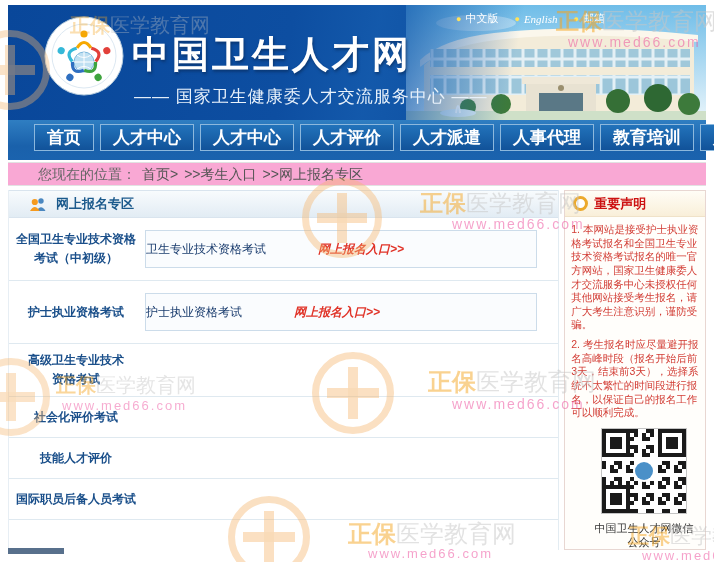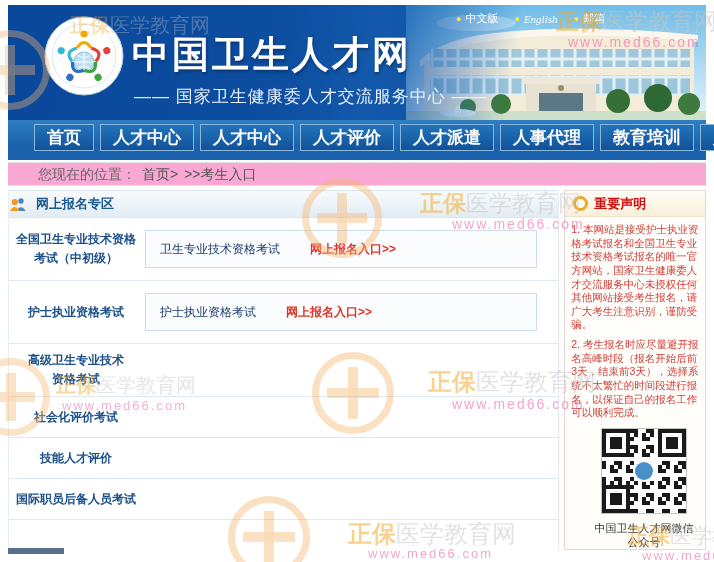--- a/index.html
+++ b/index.html
@@ -31,30 +31,30 @@
 
   
   .breadcrumb{margin-top:2px;height:22px;line-height:22px;border-top:1px solid #e2e2e2;border-bottom:1px solid #e2e2e2;
     background:#f9a8d4;font-size:14px;color:#666;padding-left:30px;display:flex;gap:6px;}
   .crumb{color:#555;cursor:pointer;}
 
   
   .main{display:flex;margin-top:4px;align-items:stretch;}
   .left-panel{width:552px;border-left:1px solid #e7eef4;border-right:1px solid #e3ecf2;box-sizing:border-box;}
   .panel-header{height:26px;background:linear-gradient(#f8fbfd,#e2ecf4);border-top:1px solid #d9e4ee;
-    border-bottom:1px solid #d9e4ee;display:flex;align-items:center;gap:9px;text-align:center;}
+    border-bottom:1px solid #d9e4ee;display:flex;align-items:center;gap:9px;padding-left:20px;text-align:center;}
   .panel-title{color:#1b5a8c;font-size:13px;font-weight:bold;}
   .row{display:flex;align-items:center;border-bottom:1px solid #dfe9f0;}
   .h62{height:62px}.h52{height:52px}.h40{height:40px}
   .row-label{width:134px;flex-shrink:0;text-align:center;color:#1a4f8a;font-weight:bold;font-size:12px;
     white-space:pre-line;line-height:1.55;}
   .row-box{margin-left:2px;width:392px;height:38px;border:1px solid #ccdcea;background:#fafcfe;
-    display:flex;align-items:center;padding-left:14px;box-sizing:border-box;font-size:12px;}
+    display:flex;align-items:center;box-sizing:border-box;font-size:12px;}
   .exam-name{color:#1a3c6e;}
-  .entry-link{color:#e03328;margin-left:30px;font-weight:bold;cursor:pointer;}
+  .entry-link{color:#e03328;margin-left:52px;font-weight:bold;cursor:pointer;font-style:italic;}
 
   
   .right-sidebar{width:142px;margin-left:5px;border:1px solid #e8d7d2;box-sizing:border-box;background:#fffefb;}
   .sb-header{height:25px;background:linear-gradient(#fffdf6,#f9efd9);border-bottom:1px solid #f0e2c8;
     display:flex;align-items:center;gap:6px;padding-left:8px;}
   .notice-icon{width:9px;height:9px;border:3px solid #eca92c;border-radius:50%;background:#fff;flex-shrink:0;}
   .sb-title{color:#cc1111;font-size:13px;font-weight:bold;}
   .sb-body{padding:6px 6px 0 6px;font-size:10.5px;color:#d23c34;line-height:1.3;}
   .sb-body p{margin:0 0 6px 0;}
   .qr-wrap{text-align:center;margin-top:8px;margin-left:18px;}
@@ -169,20 +169,21 @@
     <div class="nav-btn">教育培训</div>
     <div class="nav-btn">人才研究</div>
     <div class="nav-btn">国际合作</div>
 
   </div>
 
   <div class="breadcrumb">
     <span>您现在的位置：</span>
     <span class="crumb">首页&gt;</span>
     <span class="crumb">&gt;&gt;考生入口</span>
+    <span class="crumb">&gt;&gt;网上报名专区</span>
   </div>
 
   <div class="main">
 
     <div class="left-panel">
       <div class="panel-header">
         <svg width="18" height="15" viewBox="0 0 18 15">
           <circle cx="12" cy="4" r="2.7" fill="#4a87c0"></circle>
           <path d="M7.5,14 q4.5,-7.5 9,0 z" fill="#4a87c0"></path>
           <circle cx="5.8" cy="5" r="3.1" fill="#f59a1e"></circle>

